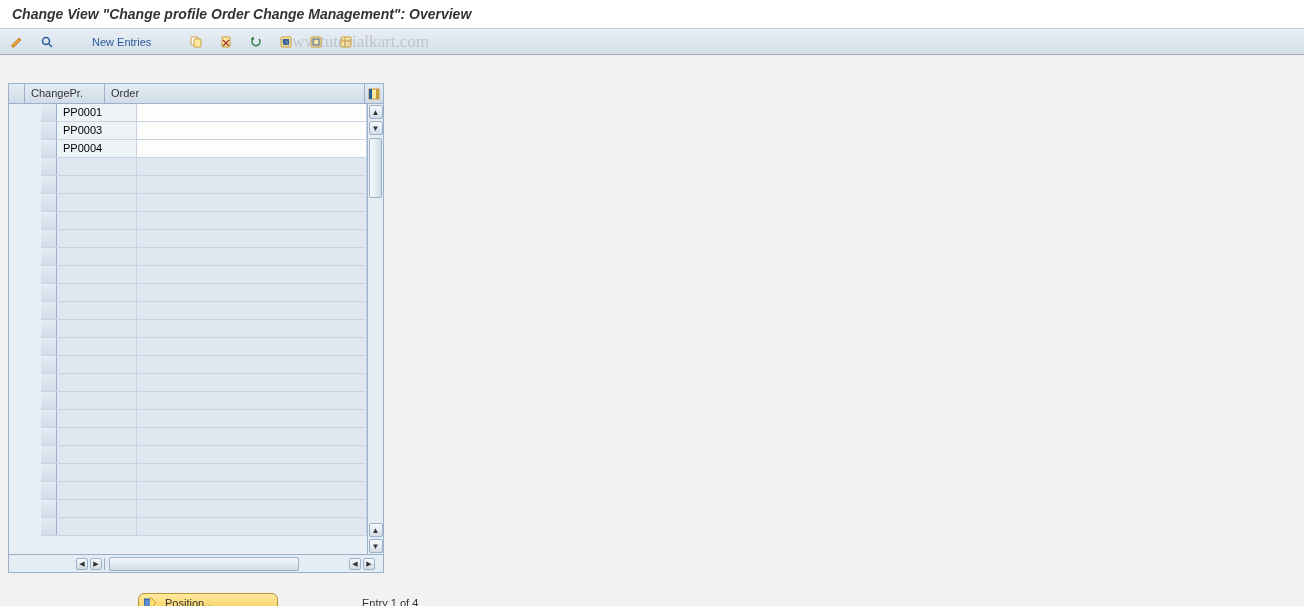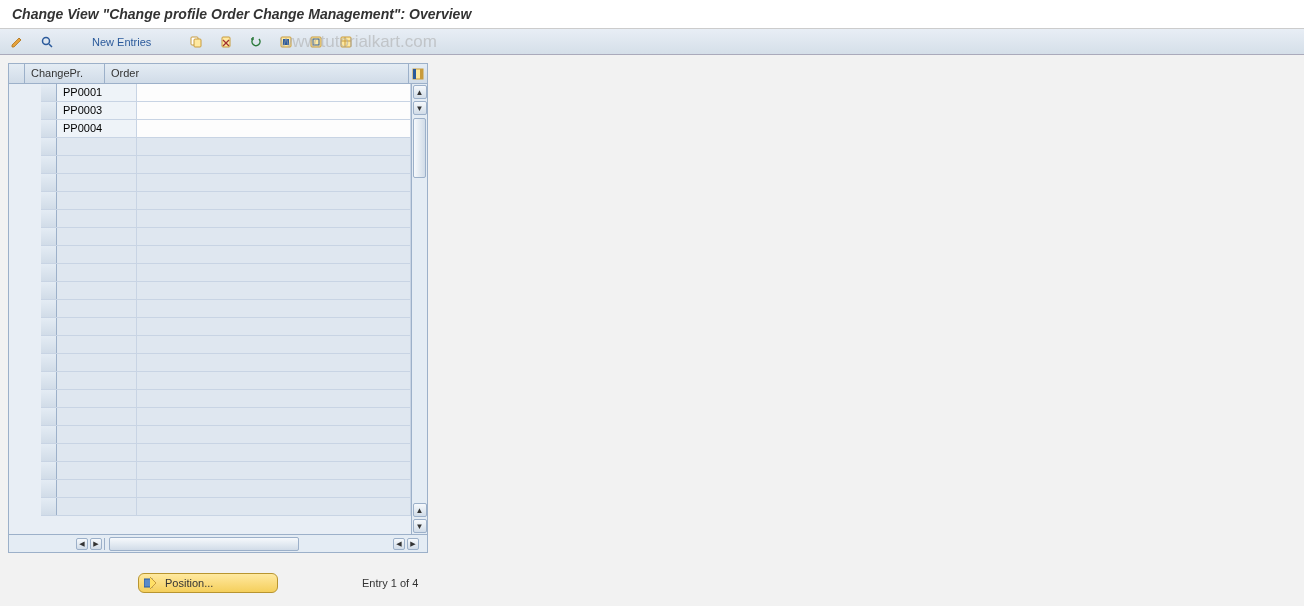--- a/index.html
+++ b/index.html
@@ -52,36 +52,37 @@
       cursor: pointer;
       font-size: 11px;
     }
     .tb-sep { width:6px; }
     
     .watermark {
       position: absolute;
       left: 280px;
       top: 3px;
       color: rgba(170,170,170,0.55);
-      font-family: Liberation Sans, sans-serif;
+      font-family: Liberation Serif, serif;
       font-size: 17px;
       pointer-events: none;
       user-select: none;
     }
     
     .content {
       background: #f2f2f2;
       padding: 8px;
     }
     
     .table-wrapper {
-      width: 420px;
+      width: 376px;
       background: #e8eef5;
       border: 1px solid #9cb0c9;
       position: relative;
+      margin-top: 20px;
     }
     
     .grid-header {
       display:flex;
       background: linear-gradient(to bottom,#e4ecf4,#d1dce8);
       border-bottom:1px solid #9cb0c9;
       height:20px;
       align-items: stretch;
     }
     .grid-header .sel-col { width:16px; border-right:1px solid #9cb0c9; }

